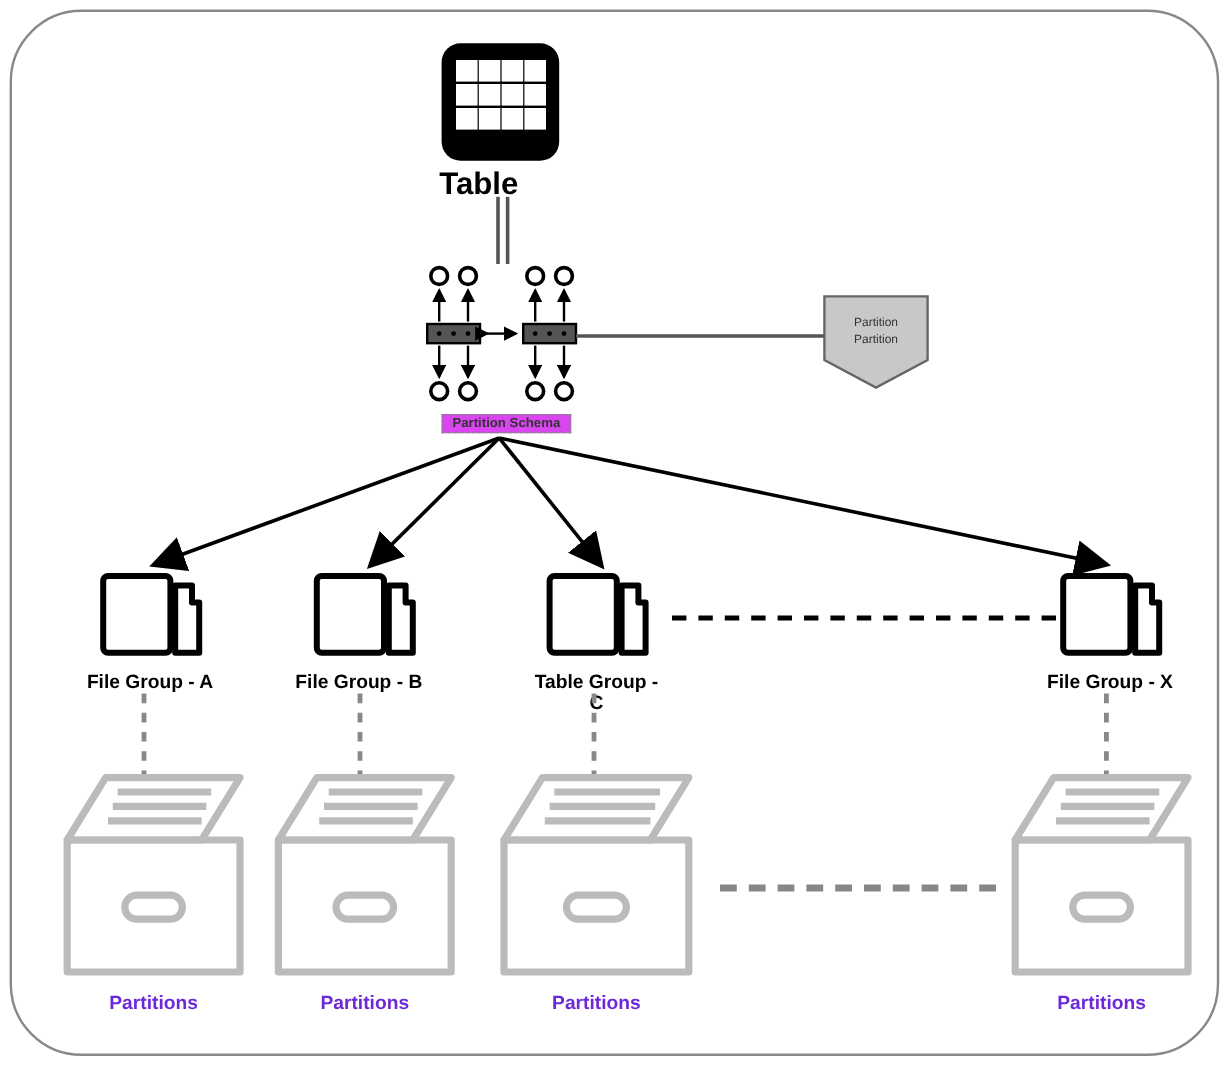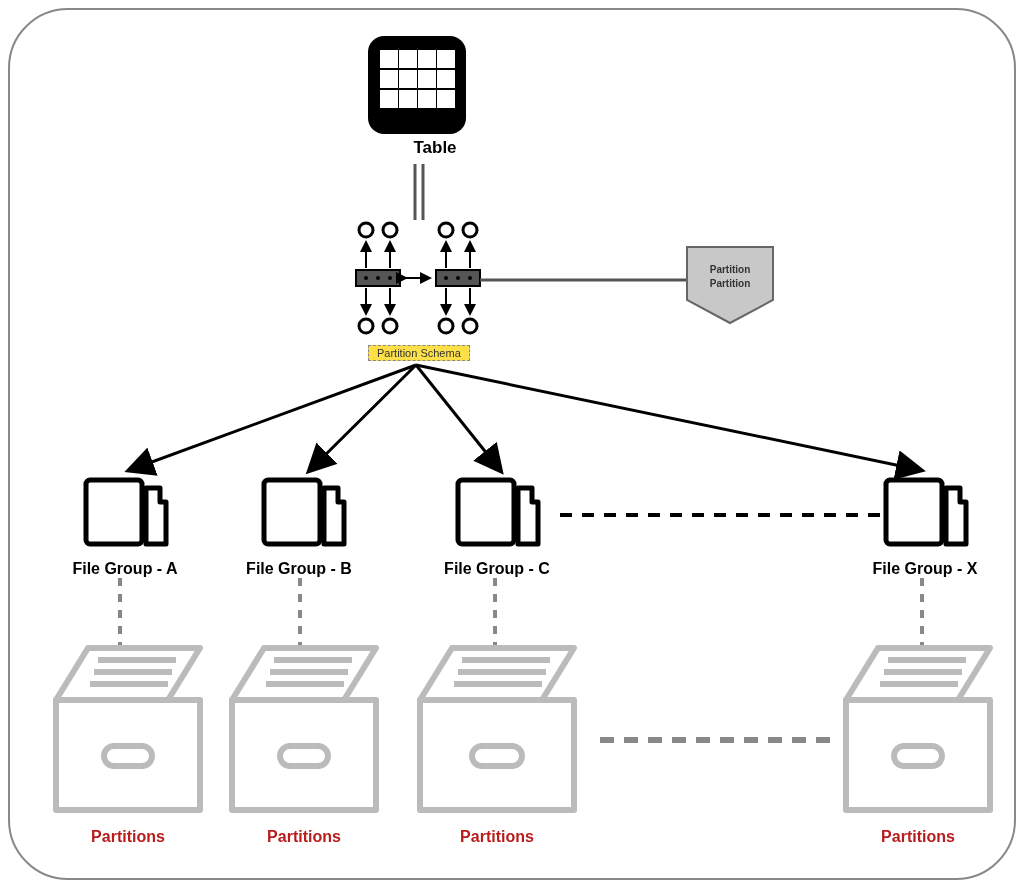--- a/index.html
+++ b/index.html
@@ -21,28 +21,28 @@
     border: 2px solid #888;
     border-radius: 60px;
     box-sizing: border-box;
   }
   .label {
     position: absolute;
     text-align: center;
     color: #000;
   }
   .label.small { font-size: 16px; font-weight: bold; }
-  .label.tiny  { font-size: 10px; font-weight: bold; }
-  .label.faded { color: #b91c1c; }
+  .label.tiny  { font-size: 10px; font-weight: normal; }
+  .label.faded { color: #6d28d9; }
   .schema-label {
-    background: #fde047;
+    background: #d946ef;
     border: 1px dashed #888;
     padding: 1px 8px;
     font-size: 11px;
-    font-weight: normal;
+    font-weight: bold;
     color: #333;
   }
   svg { position: absolute; overflow: visible; }
 </style>
 </head>
 <body>
 
 <div class="canvas">
   <div class="frame"></div>
 
@@ -57,21 +57,21 @@
       <rect x="18" y="40" width="18" height="18"></rect>
       <rect x="37" y="40" width="18" height="18"></rect>
       <rect x="56" y="40" width="18" height="18"></rect>
       <rect x="75" y="40" width="18" height="18"></rect>
       <rect x="18" y="60" width="18" height="18"></rect>
       <rect x="37" y="60" width="18" height="18"></rect>
       <rect x="56" y="60" width="18" height="18"></rect>
       <rect x="75" y="60" width="18" height="18"></rect>
     </g>
   </svg>
-  <div class="label" style="left:380px; top:138px; width:110px; font-size:17px; font-weight:bold;">Table</div>
+  <div class="label" style="left:344px; top:138px; width:110px; font-size:26px; font-weight:bold;">Table</div>
 
   <svg style="left:410px; top:164px;" width="20" height="56">
     <line x1="5" y1="0" x2="5" y2="56" stroke="#555" stroke-width="3"></line>
     <line x1="13" y1="0" x2="13" y2="56" stroke="#555" stroke-width="3"></line>
   </svg>
 
   <svg style="left:348px; top:218px;" width="140" height="120" viewBox="0 0 140 120">
     <defs>
       <marker id="ah" markerWidth="6" markerHeight="6" refX="5" refY="3" orient="auto">
         <path d="M0,0 L6,3 L0,6 Z" fill="#000"></path>
@@ -142,21 +142,21 @@
   <svg style="left:258px; top:472px;" width="90" height="80" viewBox="0 0 90 80">
     <rect x="6" y="8" width="56" height="64" rx="4" fill="#fff" stroke="#000" stroke-width="5"></rect>
     <path d="M66,16 L80,16 L80,30 L86,30 L86,72 L66,72 Z" fill="#fff" stroke="#000" stroke-width="5" stroke-linejoin="round"></path>
   </svg>
   <div class="label small" style="left:244px; top:560px; width:110px;">File Group - B</div>
 
   <svg style="left:452px; top:472px;" width="90" height="80" viewBox="0 0 90 80">
     <rect x="6" y="8" width="56" height="64" rx="4" fill="#fff" stroke="#000" stroke-width="5"></rect>
     <path d="M66,16 L80,16 L80,30 L86,30 L86,72 L66,72 Z" fill="#fff" stroke="#000" stroke-width="5" stroke-linejoin="round"></path>
   </svg>
-  <div class="label small" style="left:442px; top:560px; width:110px;">File Group - C</div>
+  <div class="label small" style="left:442px; top:560px; width:110px;">Table Group - C</div>
 
   <svg style="left:560px; top:510px;" width="320" height="10">
     <line x1="0" y1="5" x2="320" y2="5" stroke="#000" stroke-width="4" stroke-dasharray="12 10"></line>
   </svg>
 
   <svg style="left:880px; top:472px;" width="90" height="80" viewBox="0 0 90 80">
     <rect x="6" y="8" width="56" height="64" rx="4" fill="#fff" stroke="#000" stroke-width="5"></rect>
     <path d="M66,16 L80,16 L80,30 L86,30 L86,72 L66,72 Z" fill="#fff" stroke="#000" stroke-width="5" stroke-linejoin="round"></path>
   </svg>
   <div class="label small" style="left:870px; top:560px; width:110px;">File Group - X</div>

